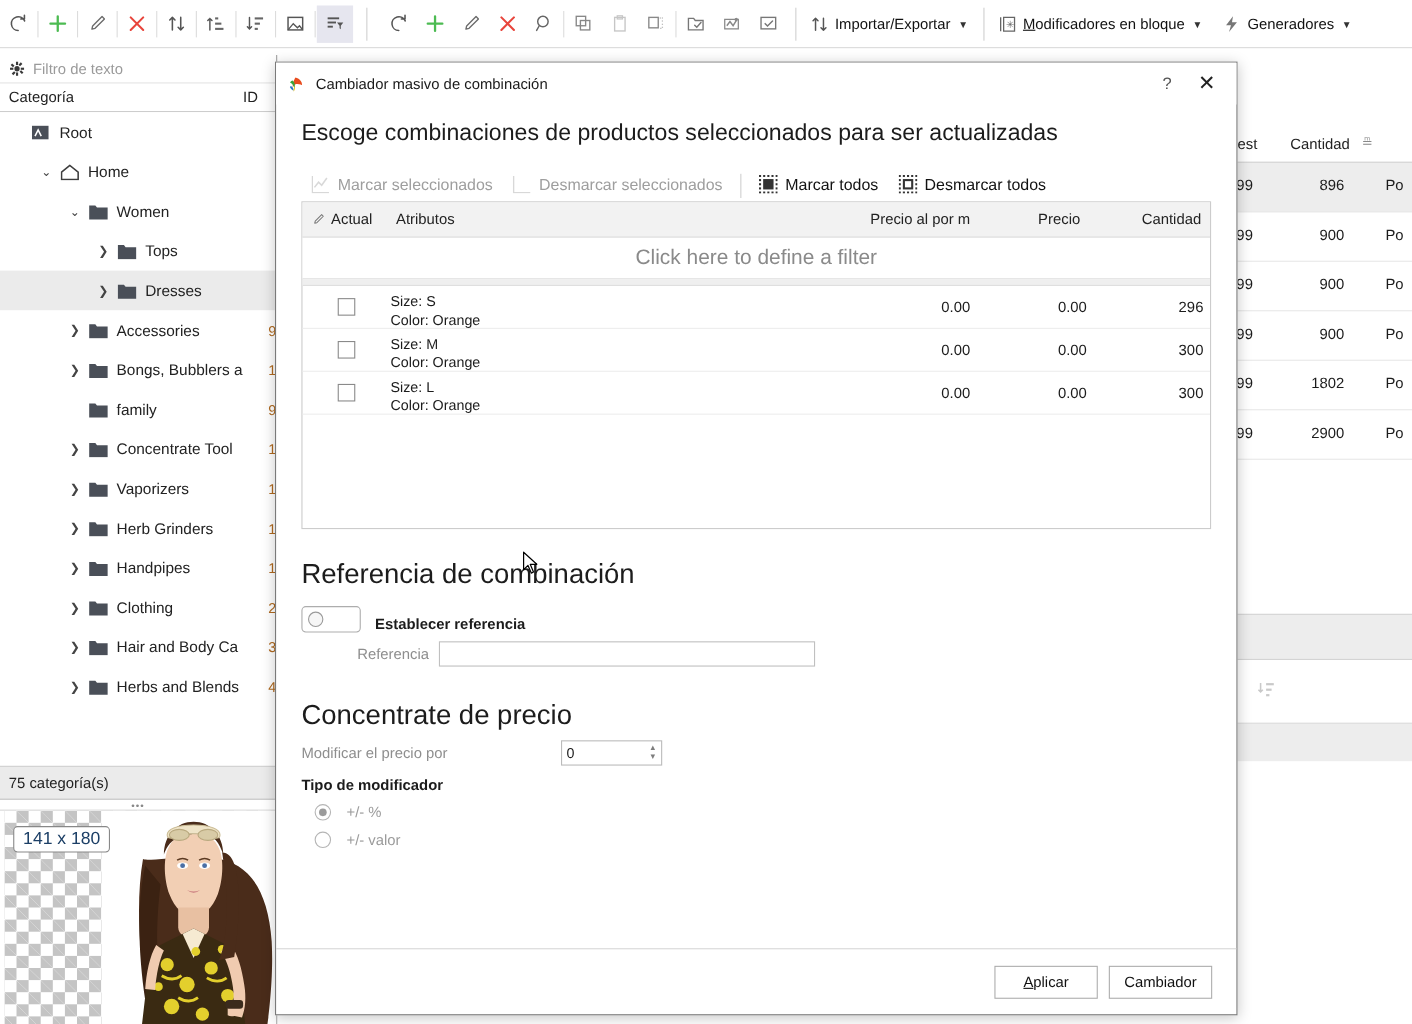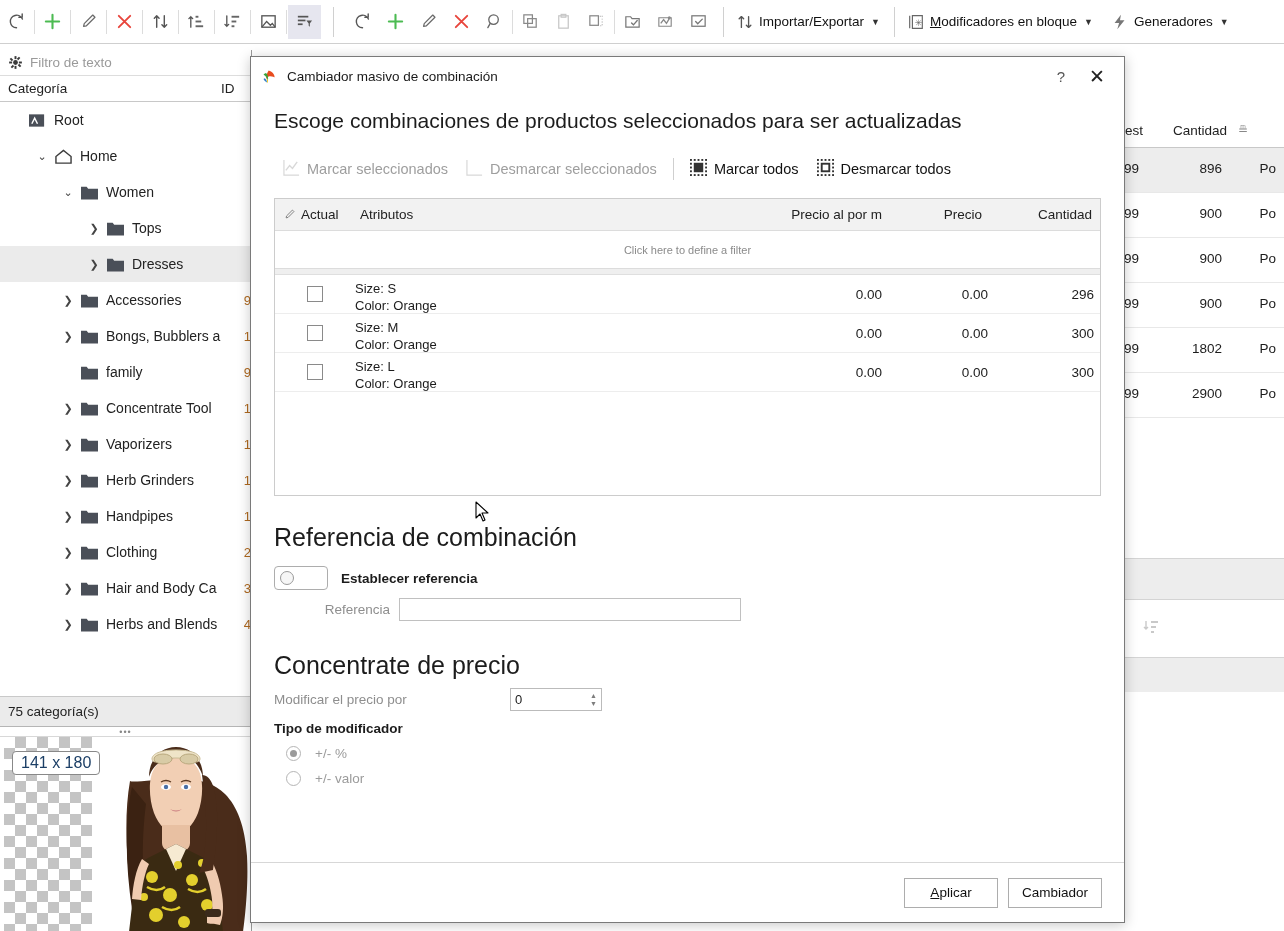--- a/index.html
+++ b/index.html
@@ -178,53 +178,53 @@
   .sel-btn {
     display: flex; align-items: center; gap: 7px; padding: 0 9px; height: 26px;
     font-size: 14.5px; cursor: default; white-space: nowrap;
   }
   .sel-btn.dim { color: #9e9e9e; }
   .sel-btn.on { color: #111; }
   .sel-vsep { width: 1px; height: 22px; background: #cfcfcf; margin: 0 7px; }
 
   
   .tbl {
-    margin-top: 15px; border: 1px solid #cccccc; height: 298px;
+    border: 1px solid #cccccc; height: 298px;
     display: flex; flex-direction: column; background: #fff;
   }
   .tbl-head {
     height: 32px; background: #f2f2f2; border-bottom: 1px solid #dcdcdc;
     position: relative;
   }
   .tbl-head .th { position: absolute; top: 8px; font-size: 13.5px; color: #222; white-space: nowrap; }
   .tbl-filter {
     height: 38px; background: #fff; border-bottom: 1px solid #dcdcdc;
     display: flex; align-items: center; justify-content: center;
-    font-size: 11px; color: #8a8a8a;
+    font-size: 19px; color: #8a8a8a;
   }
   .tbl-strip { height: 6px; background: #efefef; border-bottom: 1px solid #dfdfdf; }
   .tbl-rows { flex: 1; }
   .tr {
     height: 39px; border-bottom: 1px solid #ededed; position: relative;
   }
   .tr .cb {
     position: absolute; left: 32px; top: 11px; width: 16px; height: 16px;
     border: 1px solid #8a8a8a; background: #fff;
   }
   .tr .attrs {
     position: absolute; left: 80px; top: 5px; font-size: 13px; color: #1c1c1c;
     line-height: 17px;
   }
   .tr .c-pr { position: absolute; right: 218px; top: 12px; font-size: 13.5px; color: #1c1c1c; }
   .tr .c-p  { position: absolute; right: 112px; top: 12px; font-size: 13.5px; color: #1c1c1c; }
   .tr .c-q  { position: absolute; right: 6px;   top: 12px; font-size: 13.5px; color: #1c1c1c; }
 
   
   .sec-ref { margin-top: 27px; }
-  .toggle-row { display: flex; align-items: center; margin-top: 14px; }
+  .toggle-row { display: flex; align-items: flex-end; margin-top: 14px; }
   .toggle {
     width: 54px; height: 24px; border: 1px solid #adadad; border-radius: 4px;
     background: #fff; display: flex; align-items: center; cursor: default;
   }
   .toggle .knob {
     width: 14px; height: 14px; border-radius: 50%; border: 1px solid #9a9a9a;
     background: #f6f6f6; margin-left: 5px;
   }
   .toggle-lbl { margin-left: 13px; font-size: 13.5px; font-weight: bold; color: #1c1c1c; }
 

